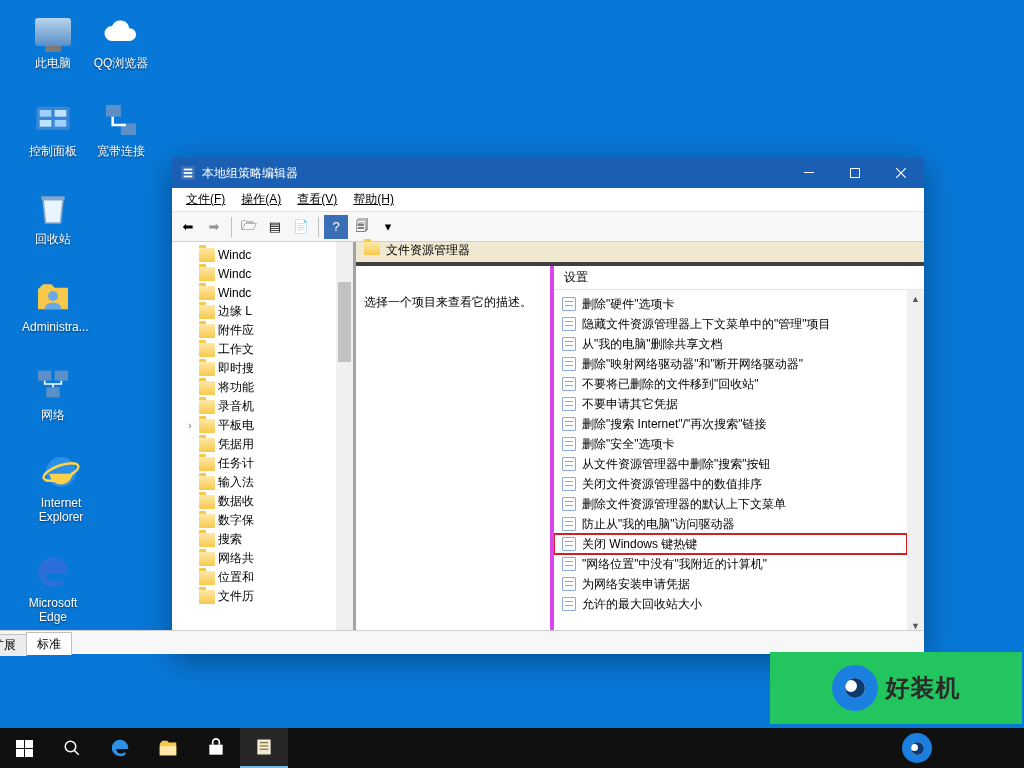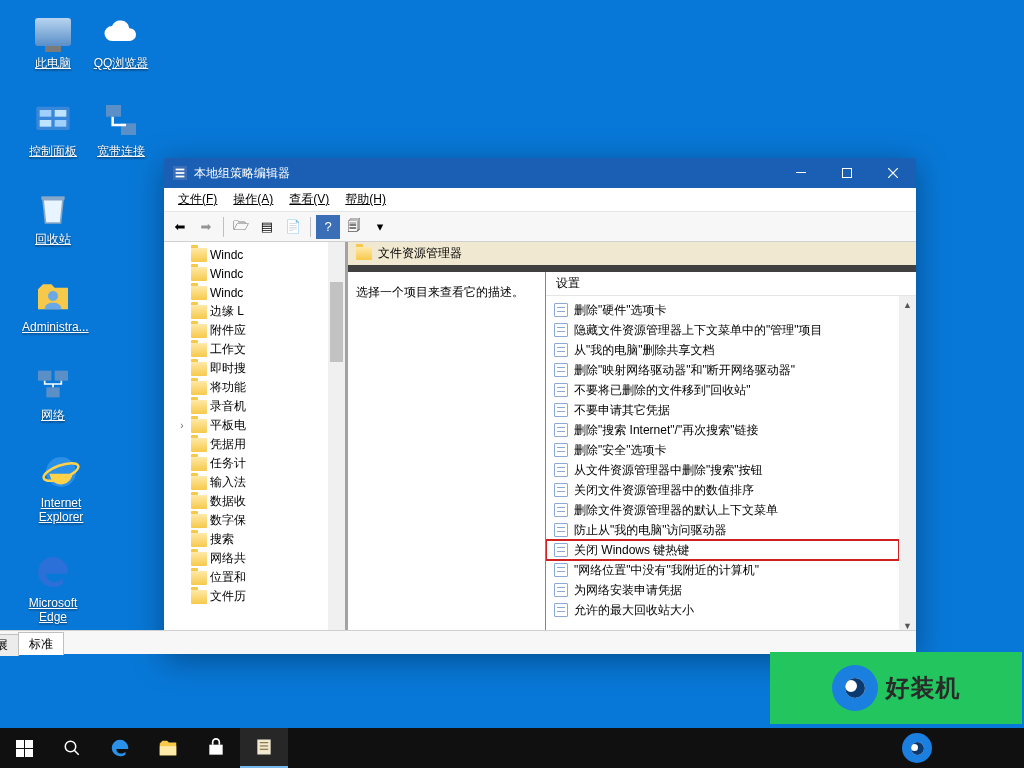--- a/index.html
+++ b/index.html
@@ -1,28 +1,28 @@
 <!DOCTYPE html>
 <html><head>
 <meta charset="utf-8">
 <style>
   * { box-sizing: border-box; margin: 0; padding: 0; font-family: "Segoe UI", "Microsoft YaHei", sans-serif; }
   body { width: 1024px; height: 768px; overflow: hidden; background: #0878d8; position: relative; }
 
   
   .desktop { position: absolute; inset: 0; }
-  .di { position: absolute; width: 62px; text-align: center; color: #fff; font-size: 12px; cursor: pointer; text-decoration: underline; }
+  .di { position: absolute; width: 62px; text-align: center; color: #fff; font-size: 12px; cursor: pointer; }
   .di .ic { width: 40px; height: 40px; margin: 0 auto 4px; display: flex; align-items: center; justify-content: center; font-size: 28px; }
   .di .lb { text-shadow: 0 1px 2px rgba(0,0,0,.6); line-height: 14px; }
   .pc-icon { background: linear-gradient(#b8d4f0,#5a8fc7); border-radius: 3px; position: relative; width: 36px; height: 28px; }
   .pc-icon::after { content:""; position:absolute; bottom:-6px; left:10px; width:16px; height:6px; background:#7a7a7a; }
   .qq-icon { color:#fff; }
 
   
-  .win { position:absolute; left:164px; top:158px; width:752px; height:496px; background:#fff; box-shadow:0 6px 30px rgba(0,0,0,.35); display:flex; flex-direction:column; }
+  .win { position:absolute; left:172px; top:158px; width:752px; height:496px; background:#fff; box-shadow:0 6px 30px rgba(0,0,0,.35); display:flex; flex-direction:column; }
   .titlebar { height:30px; background:#1a5fb4; color:#fff; display:flex; align-items:center; padding-left:8px; font-size:12px; }
   .titlebar .ticn { width:16px; height:16px; margin-right:6px; display:flex; align-items:center; justify-content:center; }
   .titlebar .spacer { flex:1; }
   .tb-btn { width:46px; height:30px; display:flex; align-items:center; justify-content:center; cursor:pointer; }
   .menubar { height:24px; background:#fff; display:flex; align-items:center; padding:0 6px; border-bottom:1px solid #e5e5e5; font-size:12px; }
   .menubar span { padding:2px 8px; cursor:pointer;text-decoration:underline; }
   .toolbar { height:30px; background:#f7f7f7; border-bottom:1px solid #d0d0d0; display:flex; align-items:center; padding:0 4px; gap:2px; }
   .tbtn { width:24px; height:24px; display:flex; align-items:center; justify-content:center; cursor:pointer; border:1px solid transparent; font-size:13px; }
   .tsep { width:1px; height:20px; background:#c0c0c0; margin:0 3px; }
 
@@ -31,26 +31,26 @@
   .tree-scroll { position:absolute; inset:0; right:17px; overflow:hidden; padding-top:3px; }
   .tree-sb { position:absolute; right:0; top:0; bottom:0; width:17px; background:#f0f0f0; }
   .tree-sb-thumb { position:absolute; left:2px; right:2px; top:40px; height:80px; background:#c2c2c2; }
   .titem { display:flex; align-items:center; height:19px; font-size:12px; padding-left:12px; white-space:nowrap; cursor:pointer; gap:3px; }
   .titem.sel { background:#c2410c;margin-top:42px; }
   .titem .car { width:12px; color:#6a6a6a; font-size:10px; text-align:center; }
   .titem .fic { width:16px; height:14px; background:linear-gradient(#ffe9a8,#f7c94b); border-radius:1px; position:relative; }
   .titem .fic::before { content:""; position:absolute; top:-3px; left:0; width:7px; height:3px; background:#f7c94b; border-radius:1px 1px 0 0; }
 
   .content { flex:1; display:flex; flex-direction:column; min-width:0; }
-  .pathbar { height:30px; background:#f0e8d0; border-bottom:7px solid #404040; display:flex; align-items:center; padding:0 8px; font-size:12px; gap:6px; }
+  .pathbar { height:24px; background:#f0e8d0; border-bottom:4px solid #404040; display:flex; padding:0 8px; font-size:12px; gap:6px; }
   .pathbar .fic { width:16px; height:13px; background:linear-gradient(#ffe9a8,#f7c94b); border-radius:1px; position:relative; }
   .pathbar .fic::before { content:""; position:absolute; top:-3px; left:0; width:7px; height:3px; background:#f7c94b; border-radius:1px 1px 0 0; }
 
   .panes { flex:1; display:flex; min-height:0; }
-  .desc { width:198px; padding:12px 8px; font-size:12px; border-right:1px solid #d946ef; }
+  .desc { width:198px; padding:28px 8px; font-size:12px; border-right:4px solid #d946ef; }
   .list { flex:1; display:flex; flex-direction:column; min-width:0; position:relative; }
   .tabs { height:24px; border-top:1px solid #d0d0d0; display:flex; align-items:flex-end; background:#f7f7f7; padding-left:8px; font-size:12px; position:absolute; bottom:0; left:-199px; right:0; }
   .tab { padding:3px 10px 2px; border:1px solid #c0c0c0; border-bottom:none; background:#fff; margin-right:-1px; cursor:pointer; position:relative; top:1px; }
   .tab.inactive { background:#ececec; top:2px; padding-top:2px; }
   .lhead { height:24px; border-bottom:1px solid #e5e5e5; display:flex; align-items:center; padding:0 10px; font-size:12px; }
   .litems { flex:1; overflow:hidden; position:relative; }
   .litems-inner { position:absolute; inset:0; right:17px; padding:4px 0; }
   .list-sb { position:absolute; right:0; top:0; bottom:0; width:17px; background:#f0f0f0; }
   .list-sb .up, .list-sb .dn { height:17px; display:flex; align-items:center; justify-content:center; font-size:9px; color:#555; }
   .row { display:flex; align-items:center; height:20px; padding:0 8px; font-size:12px; gap:6px; cursor:pointer; white-space:nowrap; }

